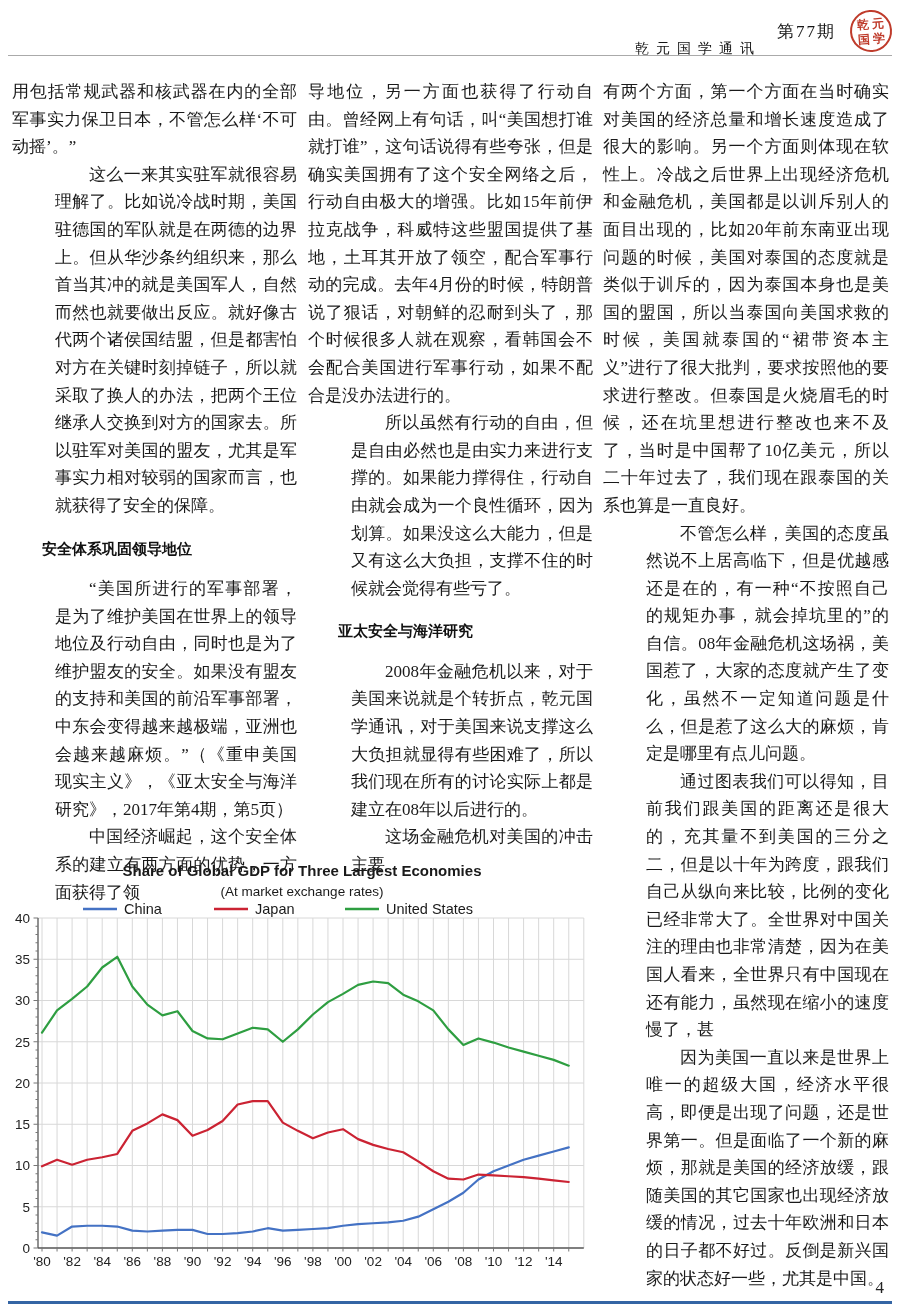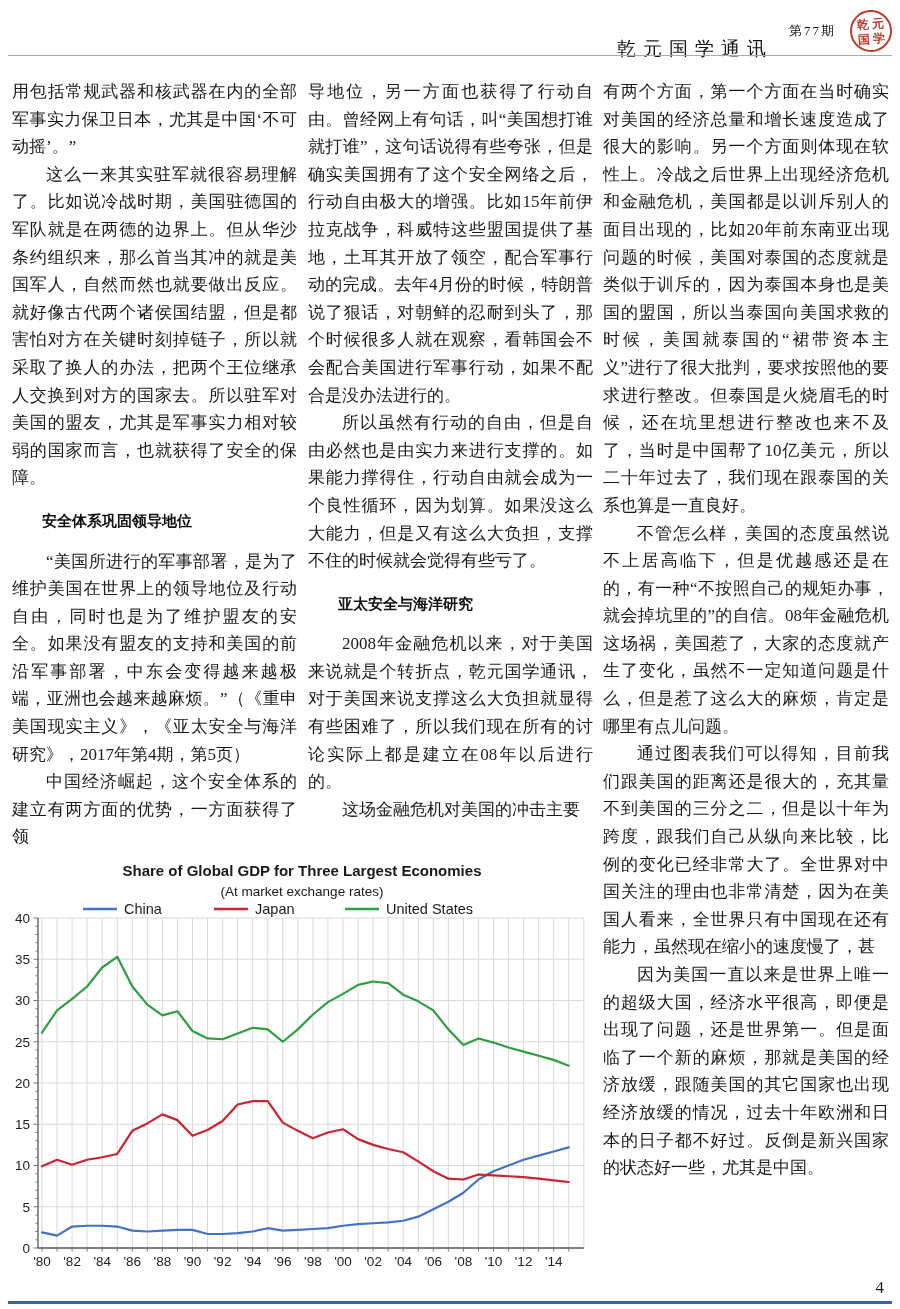--- a/index.html
+++ b/index.html
@@ -1,31 +1,31 @@
 <!DOCTYPE html>
 <html><head>
 <meta charset="utf-8">
 <style>
   html,body{margin:0;padding:0;background:#e8e8e8;}
   .page{position:relative;width:900px;height:1309px;margin:0 auto;background:#ffffff;overflow:hidden;
         font-family:"Liberation Serif","DejaVu Serif",serif;color:#1a1a1a;}
   
   .header{position:absolute;top:8px;left:0;right:8px;height:46px;display:flex;justify-content:flex-end;align-items:center;}
-  .header-title{font-size:19px;letter-spacing:7px;color:#151515;margin-top:36px;}
-  .header-issue{font-size:13px;letter-spacing:2px;margin-left:16px;color:#151515;}
+  .header-title{font-size:14px;letter-spacing:7px;color:#151515;margin-top:36px;}
+  .header-issue{font-size:17px;letter-spacing:2px;margin-left:16px;color:#151515;}
   .seal{width:42px;height:42px;margin-left:14px;border:2px solid #bf3b2b;border-radius:50%;
         display:grid;grid-template-columns:1fr 1fr;place-items:center;transform:rotate(-4deg);
         color:#bf3b2b;font-size:12px;line-height:12px;font-weight:bold;box-sizing:border-box;padding:4px;}
   .header-rule{position:absolute;top:55px;left:8px;right:8px;height:1px;background:#aaaaaa;}
   
   .col{position:absolute;top:78px;width:285px;font-size:17px;line-height:27.6px;
        text-align:justify;text-justify:inter-character;}
   .col-1{left:12px;}  .col-2{left:308px;}  .col-3{left:603px;width:286px;}
   .col p{margin:0;}
-  .col .indent{text-indent:2em;}
+  .col .indent{text-indent:2em;margin-left:43px;}
   .col h3{font-family:"Liberation Sans","DejaVu Sans",sans-serif;font-size:15px;font-weight:bold;
           margin:15px 0 13px;text-indent:2em;text-align:left;color:#111;}
   
   .chart{position:absolute;left:8px;top:854px;width:588px;height:438px;}
   .chart svg{display:block;}
   .chart text{font-family:"Liberation Sans","DejaVu Sans",sans-serif;fill:#1a1a1a;}
   .chart .title{font-size:15px;font-weight:bold;}
   .chart .subtitle{font-size:13.5px;}
   .chart .ticklab{font-size:13.5px;fill:#222;}
   .chart .leglab{font-size:14.5px;}
@@ -44,21 +44,21 @@
     <span class="seal">
       <span>乾</span>
       <span>元</span>
       <span>国</span>
       <span>学</span>
     </span>
   </div>
   <div class="header-rule"></div>
 
   <div class="col col-1">
-    <p>用包括常规武器和核武器在内的全部军事实力保卫日本，尤其是中国‘不可动摇’。”</p>
+    <p>用包括常规武器和核武器在内的全部军事实力保卫日本，不管怎么样‘不可动摇’。”</p>
     <p class="indent">这么一来其实驻军就很容易理解了。比如说冷战时期，美国驻德国的军队就是在两德的边界上。但从华沙条约组织来，那么首当其冲的就是美国军人，自然而然也就要做出反应。就好像古代两个诸侯国结盟，但是都害怕对方在关键时刻掉链子，所以就采取了换人的办法，把两个王位继承人交换到对方的国家去。所以驻军对美国的盟友，尤其是军事实力相对较弱的国家而言，也就获得了安全的保障。</p>
     <h3>安全体系巩固领导地位</h3>
     <p class="indent">“美国所进行的军事部署，是为了维护美国在世界上的领导地位及行动自由，同时也是为了维护盟友的安全。如果没有盟友的支持和美国的前沿军事部署，中东会变得越来越极端，亚洲也会越来越麻烦。”（《重申美国现实主义》，《亚太安全与海洋研究》，2017年第4期，第5页）</p>
     <p class="indent">中国经济崛起，这个安全体系的建立有两方面的优势，一方面获得了领</p>
   </div>
 
   <div class="col col-2">
     <p>导地位，另一方面也获得了行动自由。曾经网上有句话，叫“美国想打谁就打谁”，这句话说得有些夸张，但是确实美国拥有了这个安全网络之后，行动自由极大的增强。比如15年前伊拉克战争，科威特这些盟国提供了基地，土耳其开放了领空，配合军事行动的完成。去年4月份的时候，特朗普说了狠话，对朝鲜的忍耐到头了，那个时候很多人就在观察，看韩国会不会配合美国进行军事行动，如果不配合是没办法进行的。</p>
     <p class="indent">所以虽然有行动的自由，但是自由必然也是由实力来进行支撑的。如果能力撑得住，行动自由就会成为一个良性循环，因为划算。如果没这么大能力，但是又有这么大负担，支撑不住的时候就会觉得有些亏了。</p>
     <h3>亚太安全与海洋研究</h3>

